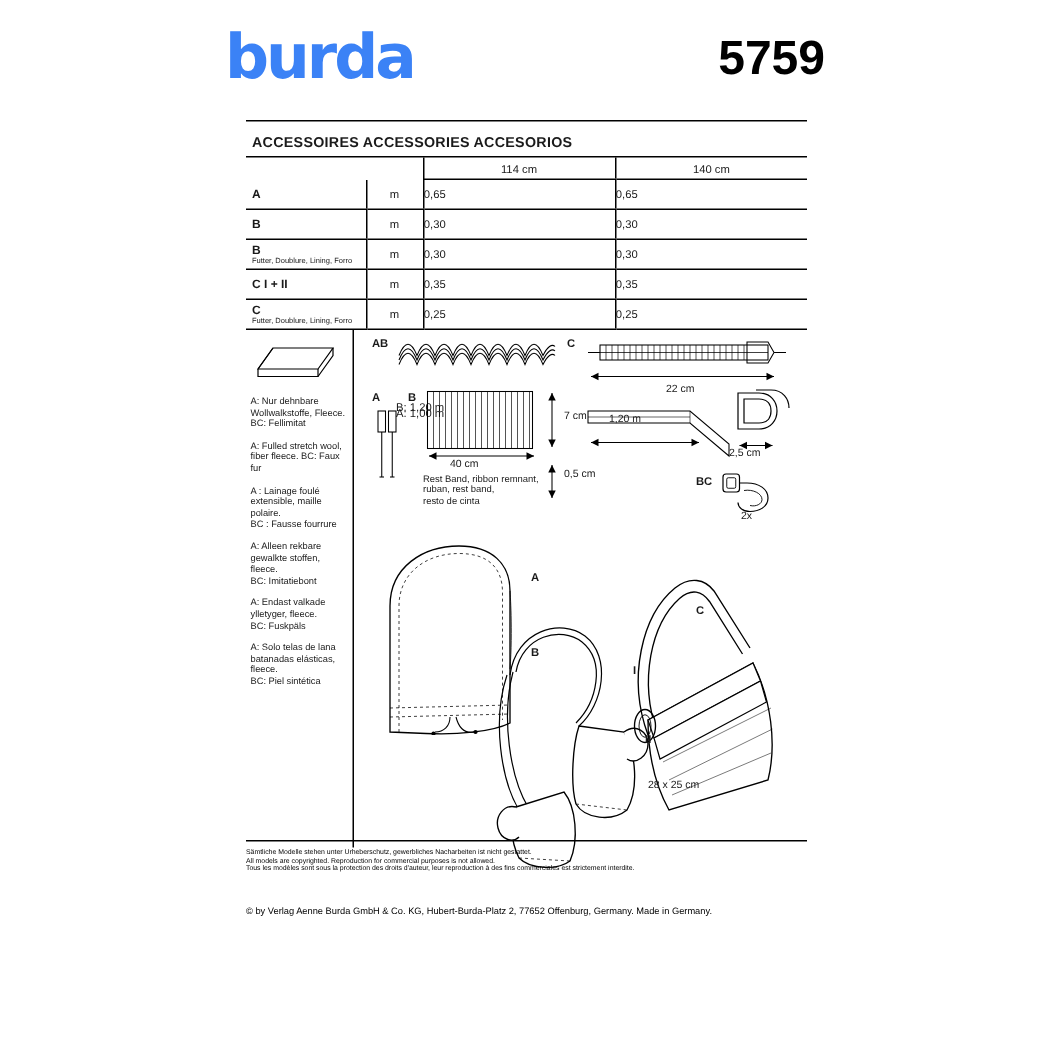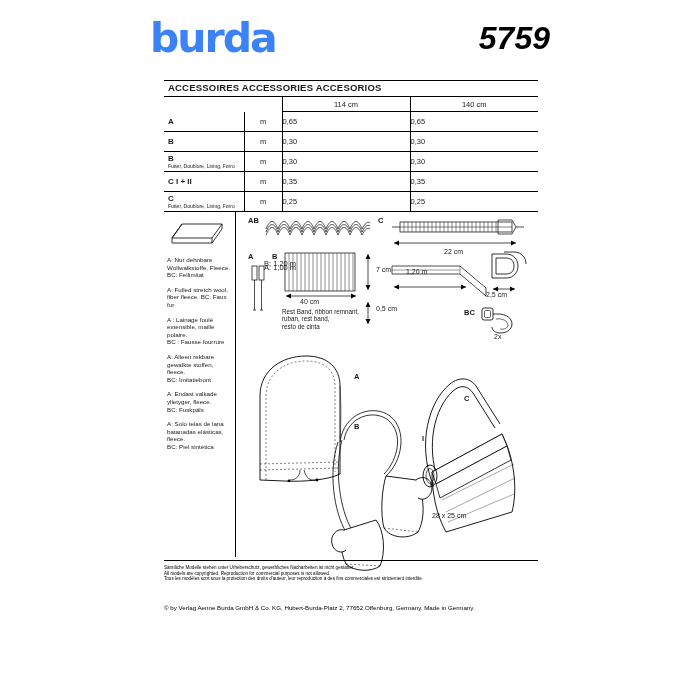--- a/index.html
+++ b/index.html
@@ -48,36 +48,35 @@
   }
   .model-number {
     position: absolute;
     right: 150px;
     top: 20px;
     font-family: "Liberation Sans", sans-serif;
     font-weight: bold;
     font-size: 32px;
     letter-spacing: 0px;
     color: #000;
-    font-style: italic;
   }
 
   
   .frame {
     position: absolute;
     left: 164px;
     top: 80px;
     width: 374px;
     height: 536px;
   }
 
   .title-row {
     border-top: 1.5px solid #000;
     border-bottom: 1.5px solid #000;
-    padding: 1px 2px 3px 4px;
+    padding: 9px 2px 3px 4px;
     font-size: 9.5px;
     font-weight: bold;
     letter-spacing: 0.2px;
   }
 
   
   table.fab {
     border-collapse: collapse;
     width: 374px;
     font-size: 7.5px;

